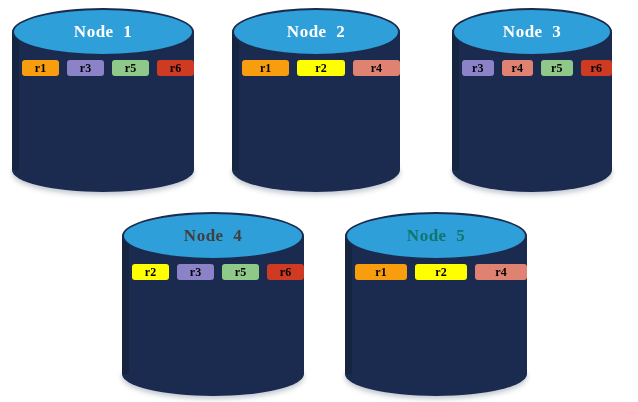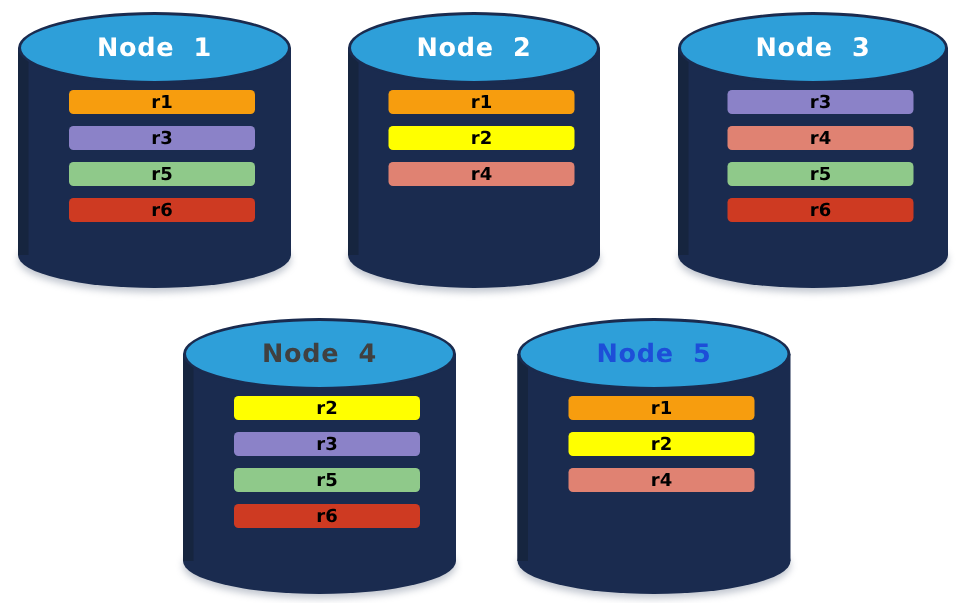--- a/index.html
+++ b/index.html
@@ -15,20 +15,21 @@
     font-family: "DejaVu Sans", "Liberation Sans", sans-serif;
   }
 
   #diagram {
     position: absolute;
     inset: 0;
   }
 
   .node {
     position: absolute;
+    font-family: Liberation Serif, serif;
   }
 
   
   .cyl-body {
     position: absolute;
     left: 0;
     right: 0;
     top: 24px;      
     bottom: 22px;   
     background: #1a2b4f;
@@ -82,21 +83,21 @@
   }
 
   
   .bars {
     position: absolute;
     left: 10px;
     right: 0;
     top: 52px;
     z-index: 4;
     display: flex;
-    flex-direction: column;
+    flex-direction: row;
     align-items: center;
     gap: 8px;
   }
   .bar {
     height: 16px;
     line-height: 16px;
     border-radius: 3px;
     text-align: center;
     color: #000000;
     font-weight: bold;
@@ -126,21 +127,21 @@
       <div class="cyl-body" style="background: rgb(26, 43, 79);"></div>
       <div class="cyl-shade" style="background: rgb(22, 37, 63);"></div>
       <div class="cyl-top" style="background: rgb(46, 159, 217); border-color: rgb(26, 43, 79);"></div>
       <div class="node-title" style="color: rgb(255, 255, 255);">Node  2</div>
       <div class="bars">
         <div class="bar" style="background: rgb(247, 157, 14); width: 124px; color: rgb(0, 0, 0);">r1</div>
         <div class="bar" style="background: rgb(255, 255, 0); width: 124px; color: rgb(0, 0, 0);">r2</div>
         <div class="bar" style="background: rgb(224, 130, 114); width: 124px; color: rgb(0, 0, 0);">r4</div>
       </div>
     </div>
-    <div class="node" style="left: 452px; top: 8px; width: 180px; height: 184px;">
+    <div class="node" style="left: 452px; top: 8px; width: 160px; height: 184px;">
       <div class="cyl-bottom" style="background: rgb(26, 43, 79);"></div>
       <div class="cyl-body" style="background: rgb(26, 43, 79);"></div>
       <div class="cyl-shade" style="background: rgb(22, 37, 63);"></div>
       <div class="cyl-top" style="background: rgb(46, 159, 217); border-color: rgb(26, 43, 79);"></div>
       <div class="node-title" style="color: rgb(255, 255, 255);">Node  3</div>
       <div class="bars">
         <div class="bar" style="background: rgb(139, 130, 200); width: 124px; color: rgb(0, 0, 0);">r3</div>
         <div class="bar" style="background: rgb(224, 130, 114); width: 124px; color: rgb(0, 0, 0);">r4</div>
         <div class="bar" style="background: rgb(143, 201, 138); width: 124px; color: rgb(0, 0, 0);">r5</div>
         <div class="bar" style="background: rgb(206, 58, 34); width: 124px; color: rgb(0, 0, 0);">r6</div>
@@ -157,20 +158,20 @@
         <div class="bar" style="background: rgb(139, 130, 200); width: 124px; color: rgb(0, 0, 0);">r3</div>
         <div class="bar" style="background: rgb(143, 201, 138); width: 124px; color: rgb(0, 0, 0);">r5</div>
         <div class="bar" style="background: rgb(206, 58, 34); width: 124px; color: rgb(0, 0, 0);">r6</div>
       </div>
     </div>
     <div class="node" style="left: 345px; top: 212px; width: 182px; height: 184px;">
       <div class="cyl-bottom" style="background: rgb(26, 43, 79);"></div>
       <div class="cyl-body" style="background: rgb(26, 43, 79);"></div>
       <div class="cyl-shade" style="background: rgb(22, 37, 63);"></div>
       <div class="cyl-top" style="background: rgb(46, 159, 217); border-color: rgb(26, 43, 79);"></div>
-      <div class="node-title" style="color: #1d4ed8;">Node  5</div>
+      <div class="node-title" style="color: #0f766e;">Node  5</div>
       <div class="bars">
         <div class="bar" style="background: rgb(247, 157, 14); width: 124px; color: rgb(0, 0, 0);">r1</div>
         <div class="bar" style="background: rgb(255, 255, 0); width: 124px; color: rgb(0, 0, 0);">r2</div>
         <div class="bar" style="background: rgb(224, 130, 114); width: 124px; color: rgb(0, 0, 0);">r4</div>
       </div>
     </div>
   </div>
 
 </body></html>

